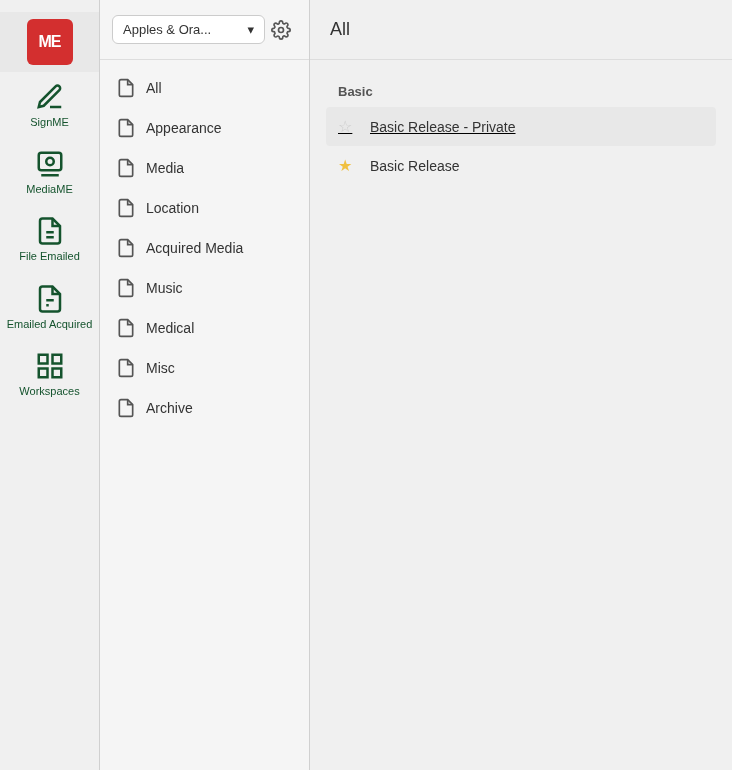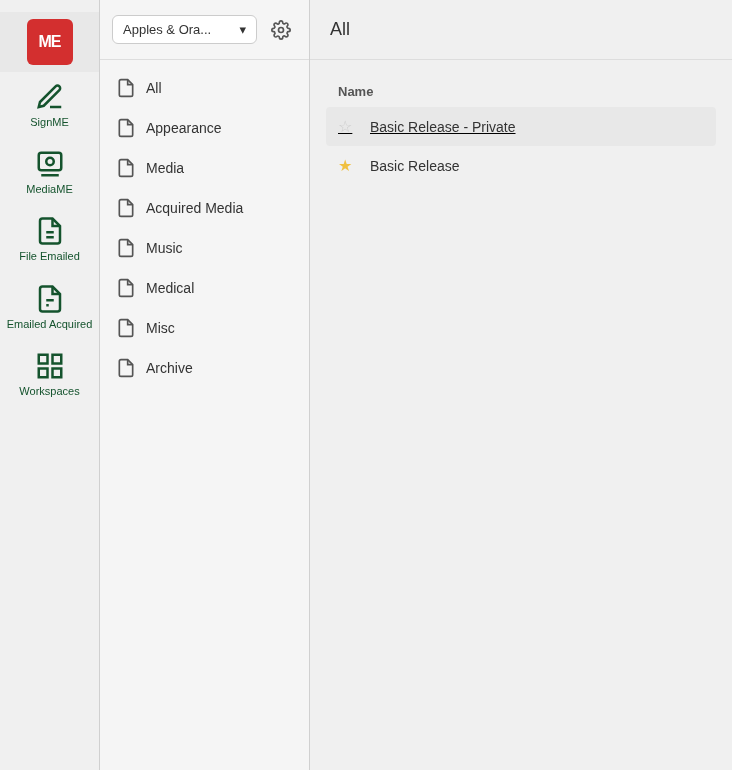--- a/index.html
+++ b/index.html
@@ -84,21 +84,21 @@
       overflow-y: auto;
     }
 
     .menu-header {
       height: 60px;
       display: flex;
       align-items: center;
       padding: 0 12px;
       background: #f5f5f5;
       border-bottom: 1px solid #ddd;
-      gap: 8px;
+      gap: 0;
     }
 
     .workspace-dropdown {
       flex: 1;
       background: white;
       border: 1px solid #ccc;
       border-radius: 6px;
       padding: 6px 10px;
       display: flex;
       align-items: center;
@@ -309,20 +309,27 @@
     </div>
 
     <div class="menu-item">
       <svg viewBox="0 0 24 24" fill="none" stroke="currentColor" stroke-width="2">
         <path d="M14 2H6a2 2 0 00-2 2v16a2 2 0 002 2h12a2 2 0 002-2V8z"></path>
         <polyline points="14 2 14 8 20 8"></polyline>
       </svg>
       <span>Media</span>
     </div>
 
+    <div class="menu-item">
+      <svg viewBox="0 0 24 24" fill="none" stroke="currentColor" stroke-width="2">
+        <path d="M14 2H6a2 2 0 00-2 2v16a2 2 0 002 2h12a2 2 0 002-2V8z"></path>
+        <polyline points="14 2 14 8 20 8"></polyline>
+      </svg>
+      <span>Location</span>
+    </div>
 
 
     <div class="menu-item">
       <svg viewBox="0 0 24 24" fill="none" stroke="currentColor" stroke-width="2">
         <path d="M14 2H6a2 2 0 00-2 2v16a2 2 0 002 2h12a2 2 0 002-2V8z"></path>
         <polyline points="14 2 14 8 20 8"></polyline>
       </svg>
       <span>Acquired Media</span>
     </div>
 
@@ -359,21 +366,21 @@
     </div>
   </div>
 </div>
 
 <div class="main-content">
   <div class="main-header">
     <span class="main-title">All</span>
   </div>
   <div class="content-area">
     <div class="column-header">
-      <span>Name</span>
+      <span>Basic</span>
     </div>
 
     <div class="table-row selected">
       <span class="star-icon empty">☆</span>
       <span class="row-name">Basic Release - Private</span>
     </div>
 
     <div class="table-row">
       <span class="star-icon">★</span>
       <span class="row-name">Basic Release</span>

